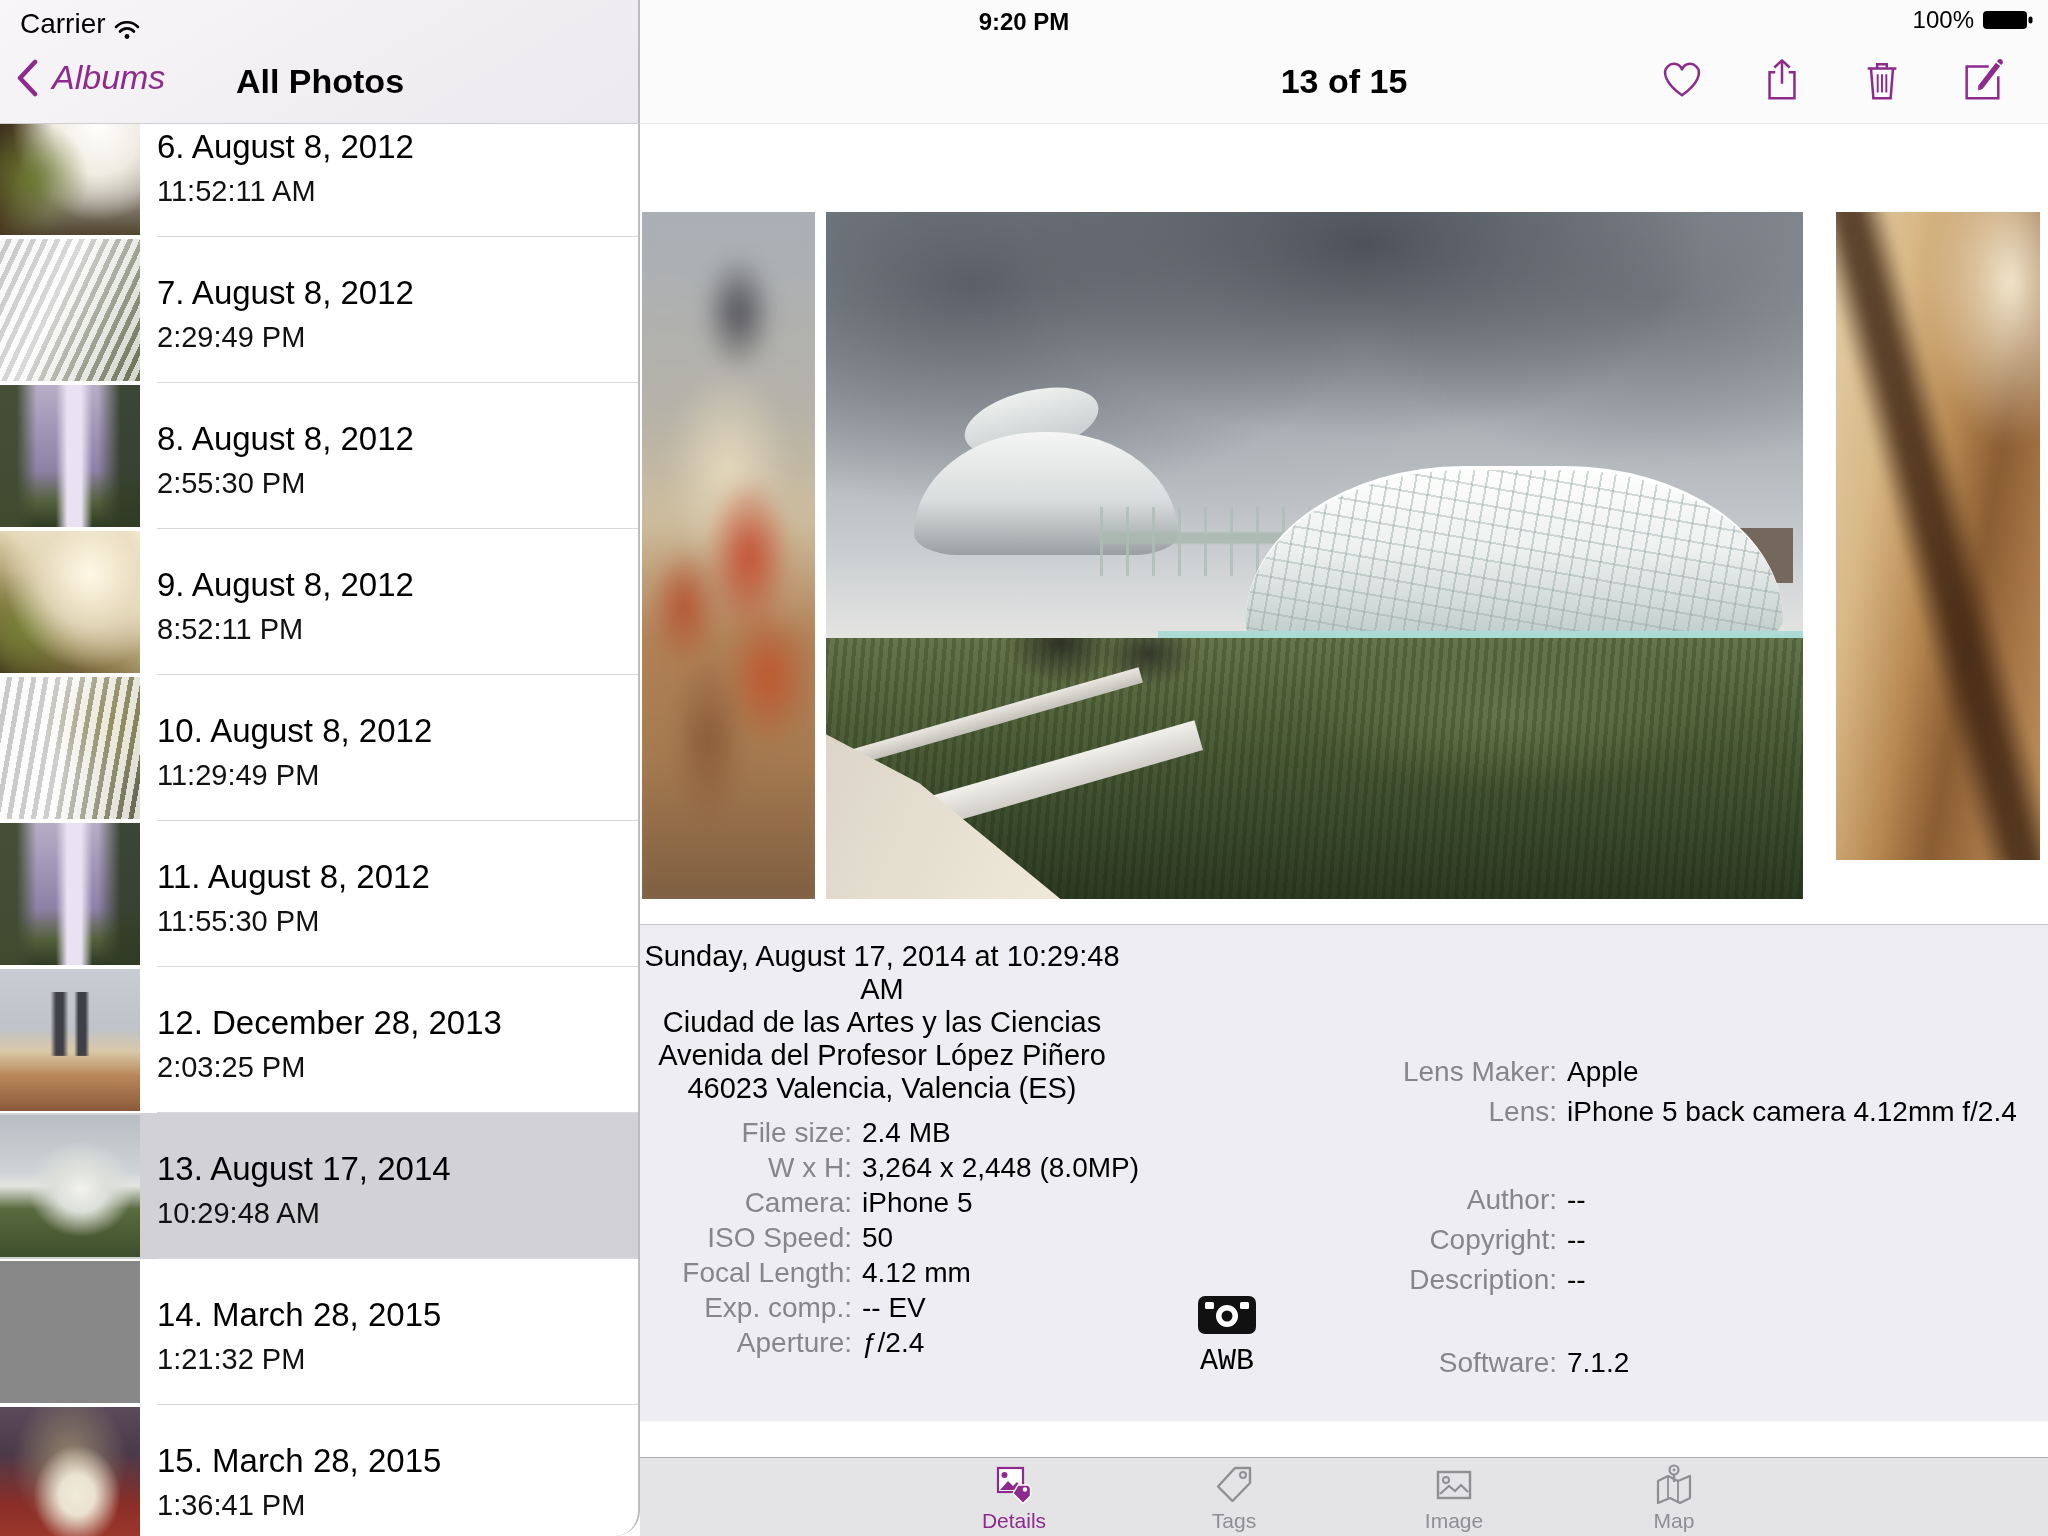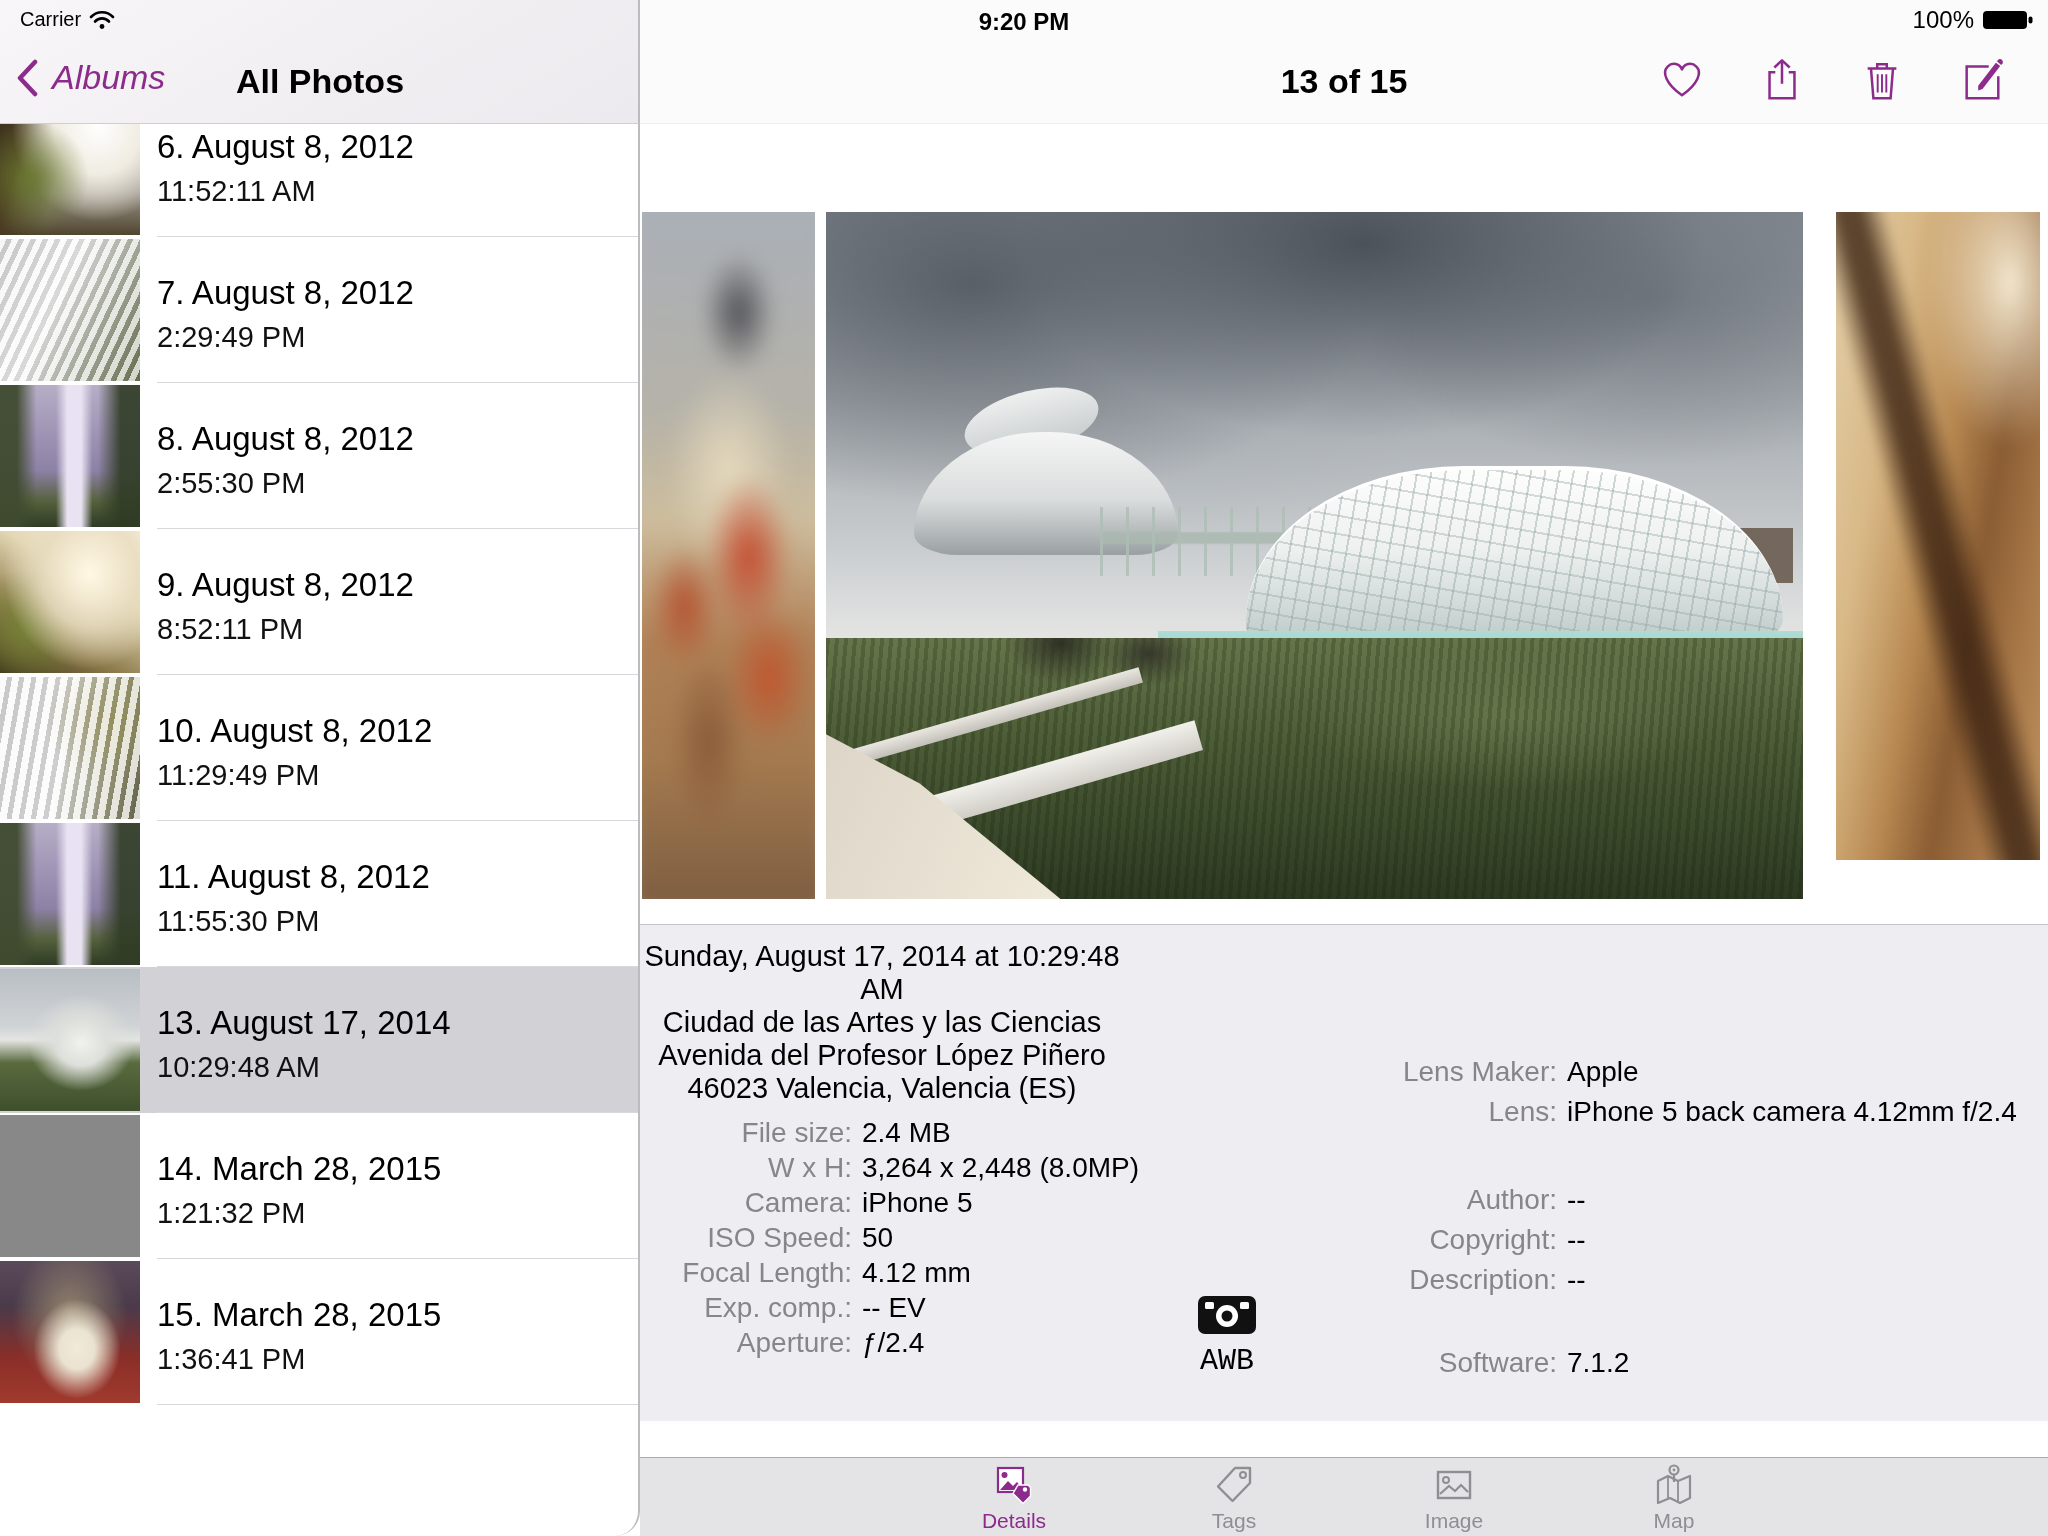--- a/index.html
+++ b/index.html
@@ -6,21 +6,21 @@
   body{width:2048px;height:1536px;position:relative;overflow:hidden;
        font-family:"Liberation Sans", sans-serif;background:#fff;color:#000;}
 
   
   .header{position:absolute;left:0;top:0;width:2048px;height:124px;z-index:30;}
   .header-sidebar{position:absolute;left:0;top:0;width:640px;height:124px;
       background:linear-gradient(150deg,#f8f6f8 0%,#f0eef1 60%,#eceaee 100%);
       border-bottom:1px solid #cfcfd3;border-right:2px solid #bcbcc0;box-sizing:border-box;}
   .header-main{position:absolute;left:640px;top:0;width:1408px;height:124px;
       background:#fbfbfc;border-bottom:1px solid rgba(0,0,0,0.05);box-sizing:border-box;}
-  .status-left{position:absolute;left:20px;top:8px;font-size:20px;display:flex;align-items:center;gap:8px;}
+  .status-left{position:absolute;left:20px;top:8px;font-size:28px;display:flex;align-items:flex-end;gap:8px;}
   .status-time{position:absolute;left:0;top:8px;width:2048px;text-align:center;font-size:24px;font-weight:600;}
   .status-right{position:absolute;right:14px;top:6px;display:flex;align-items:center;gap:8px;font-size:24px;}
   .back-btn{position:absolute;left:16px;top:58px;display:flex;align-items:center;gap:14px;color:#8d2b8d;font-size:34px;cursor:pointer;font-style:italic;}
   .sidebar-title{position:absolute;left:0;top:62px;width:640px;text-align:center;font-size:34px;font-weight:700;}
   .counter{position:absolute;left:640px;top:62px;width:1408px;text-align:center;font-size:34px;font-weight:700;}
   .actions{position:absolute;right:43px;top:56px;display:flex;gap:54px;}
   .actions svg{display:block;cursor:pointer;}
 
   
   .sidebar{position:absolute;left:0;top:0;width:640px;height:1536px;background:#fff;
@@ -182,20 +182,27 @@
         <div class="row-time">11:29:49 PM</div>
       </div>
     </div>
     <div class="row">
       <div class="thumb t11"></div>
       <div class="row-text">
         <div class="row-title">11. August 8, 2012</div>
         <div class="row-time">11:55:30 PM</div>
       </div>
     </div>
+    <div class="row">
+      <div class="thumb t12"></div>
+      <div class="row-text">
+        <div class="row-title">12. December 28, 2013</div>
+        <div class="row-time">2:03:25 PM</div>
+      </div>
+    </div>
     <div class="row selected">
       <div class="thumb t13"></div>
       <div class="row-text">
         <div class="row-title">13. August 17, 2014</div>
         <div class="row-time">10:29:48 AM</div>
       </div>
     </div>
     <div class="row">
       <div class="thumb t14"></div>
       <div class="row-text">

